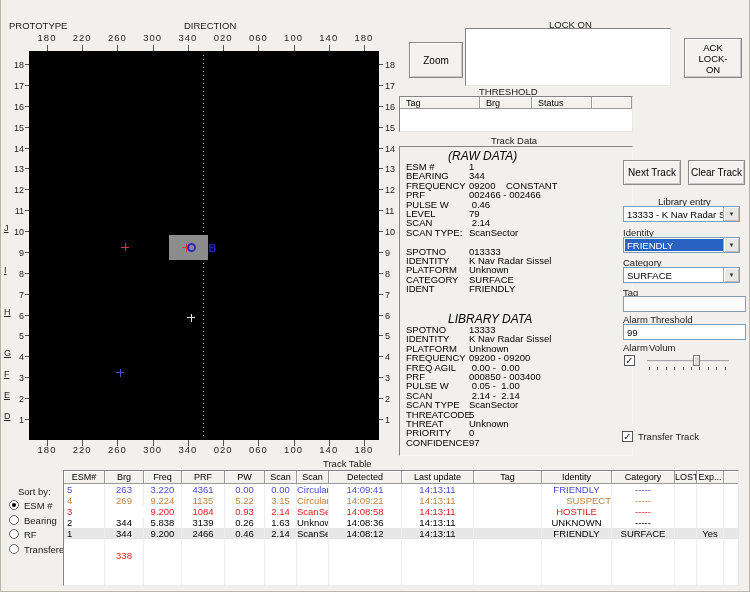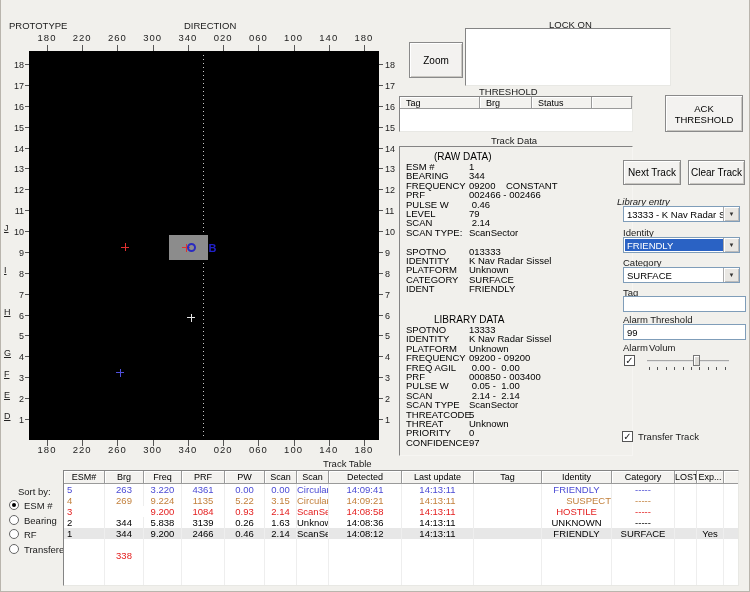--- a/index.html
+++ b/index.html
@@ -32,21 +32,21 @@
   .band-letter{position:absolute;font-size:9px;color:#222;text-decoration:underline;}
   .tick{position:absolute;background:#555;}
   .marker{position:absolute;}
   .mbar{position:absolute;}
   .ring{position:absolute;width:9px;height:9px;border:2px solid #2a2ac0;border-radius:50%;box-sizing:border-box;}
   .hline{position:absolute;width:1px;background-image:repeating-linear-gradient(#c8c8c8 0 1px,transparent 1px 4px);}
   .selbox{position:absolute;background:#8c8c8c;}
   .blabel{position:absolute;color:#2020c8;font-weight:bold;font-size:11px;}
   .fieldrow{position:absolute;left:6px;display:flex;font-size:9.5px;line-height:9.4px;white-space:pre;}
   .fieldrow .fl{width:63px;}
-  .sectitle{position:absolute;left:34px;font-size:10px;line-height:9.4px;white-space:pre;}
+  .sectitle{position:absolute;left:48px;font-size:12px;line-height:9.4px;white-space:pre;font-style:italic;}
   .th-cell{position:absolute;top:0;height:12px;background:#f3f2ef;border-right:1px solid #9a9a9a;border-bottom:1px solid #9a9a9a;
            box-shadow:inset 1px 1px 0 #fff;font-size:9px;text-align:center;line-height:12px;box-sizing:border-box;overflow:hidden;}
   .tbl{position:absolute;background:#fff;border:1px solid;border-color:#848484 #e8e8e4 #e8e8e4 #848484;overflow:hidden;box-sizing:border-box;}
   .trow{position:absolute;left:0;height:11px;display:flex;}
   .tcell{height:11px;line-height:11px;font-size:9.5px;text-align:center;overflow:hidden;white-space:nowrap;
          border-right:1px solid #eee;box-sizing:border-box;}
   .radio{position:absolute;width:10px;height:10px;border:1px solid #666;border-radius:50%;background:#fff;box-sizing:border-box;}
   .radio.sel::after{content:"";position:absolute;left:2px;top:2px;width:4px;height:4px;border-radius:50%;background:#000;}
   .slider-track{position:absolute;height:2px;background:linear-gradient(#8a8a8a,#fff);}
   .slider-thumb{position:absolute;width:7px;height:11px;background:#dedcd7;border:1px solid #777;
@@ -211,32 +211,32 @@
       </div>
       <div class="ring" style="left: 157.902px; top: 192.284px; border-color: rgb(42, 42, 192);"></div>
       <div class="blabel" style="left: 179.402px; top: 190.784px;">B</div>
     </div>
 
   <div class="btn" style="left:408px;top:42px;width:54px;height:36px;">
     <span>Zoom</span>
   </div>
   <div class="lbl" style="left:548px;top:19px;">LOCK ON</div>
   <div class="sunken" style="left:464px;top:28px;width:206px;height:58px;"></div>
+  <div class="btn" style="left:683px;top:38px;width:58px;height:40px;font-size:9.5px;">
+    <span style="width:40px;">ACK LOCK-ON</span>
+  </div>
 
   <div class="lbl" style="left:478px;top:86px;">THRESHOLD</div>
   <div class="sunken" style="left:398px;top:96px;width:234px;height:36px;">
     <div id="th-cols" style="position:relative;width:100%;height:12px;">
         <div class="th-cell" style="left: 0px; width: 80px; text-align: left; padding-left: 6px;">Tag</div>
         <div class="th-cell" style="left: 80px; width: 52px; text-align: left; padding-left: 6px;">Brg</div>
         <div class="th-cell" style="left: 132px; width: 60px; text-align: left; padding-left: 6px;">Status</div>
         <div class="th-cell" style="left: 192px; width: 40px; text-align: left; padding-left: 6px;"></div>
       </div>
-  </div>
-  <div class="btn" style="left:664px;top:95px;width:78px;height:37px;font-size:9.5px;">
-    <span>ACK THRESHOLD</span>
   </div>
 
   <div class="lbl" style="left:490px;top:135px;">Track Data</div>
   <div class="panel" id="trackdata-panel" style="left:398px;top:146px;width:234px;height:310px;">
       <div class="sectitle" style="top: 5px;">(RAW DATA)</div>
       <div class="fieldrow" style="top: 15px;"><div class="fl" style="">ESM #</div><div style="white-space: pre;">1</div></div>
       <div class="fieldrow" style="top: 24.4px;"><div class="fl" style="">BEARING</div><div style="white-space: pre;">344</div></div>
       <div class="fieldrow" style="top: 33.8px;"><div class="fl" style="">FREQUENCY</div><div style="white-space: pre;">09200    CONSTANT</div></div>
       <div class="fieldrow" style="top: 43.2px;"><div class="fl" style="">PRF</div><div style="white-space: pre;">002466 - 002466</div></div>
       <div class="fieldrow" style="top: 52.6px;"><div class="fl" style="">PULSE W</div><div style="white-space: pre;"> 0.46</div></div>
@@ -265,21 +265,21 @@
       <div class="fieldrow" style="top: 290.8px;"><div class="fl" style="">CONFIDENCE</div><div style="white-space: pre;">97</div></div>
     </div>
 
   <div class="btn" style="left:622px;top:160px;width:58px;height:25px;">
     <span>Next Track</span>
   </div>
   <div class="btn" style="left:687px;top:160px;width:57px;height:25px;">
     <span>Clear Track</span>
   </div>
 
-  <div class="lbl" style="left:616px;top:196px;font-style:italic;">Library entry</div>
+  <div class="lbl" style="left:657px;top:196px;">Library entry</div>
   <div class="combo" style="left:622px;top:206px;width:117px;">
     <div class="val">13333 - K Nav Radar Sissel</div>
     <div class="btnarrow">▼</div>
   </div>
 
   <div class="lbl" style="left:622px;top:227px;">Identity</div>
   <div class="combo" style="left:622px;top:237px;width:117px;">
     <div class="val" style="background:#2a62c4;color:#fff;">FRIENDLY</div>
     <div class="btnarrow">▼</div>
   </div>

